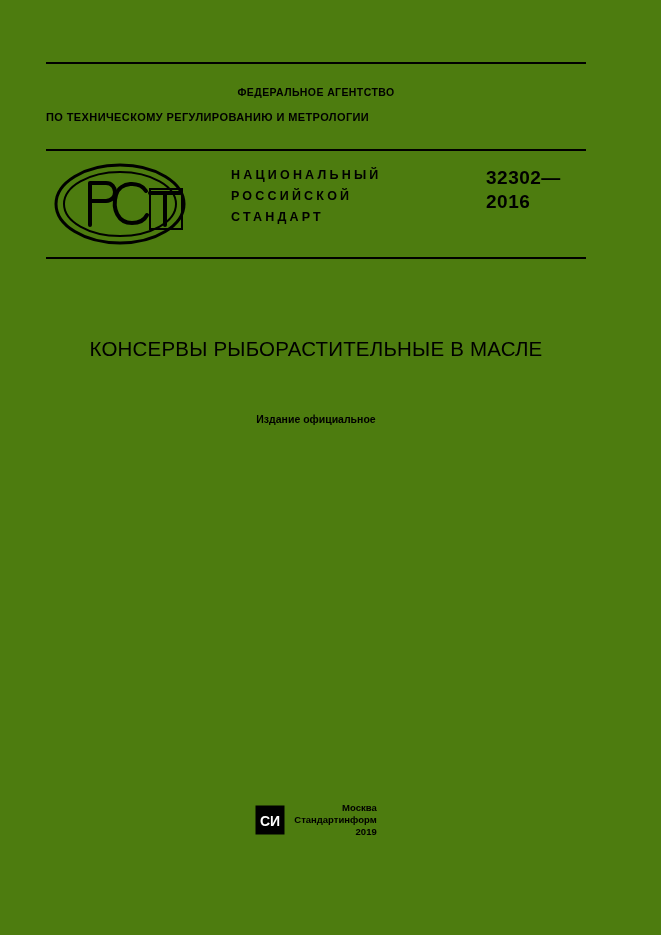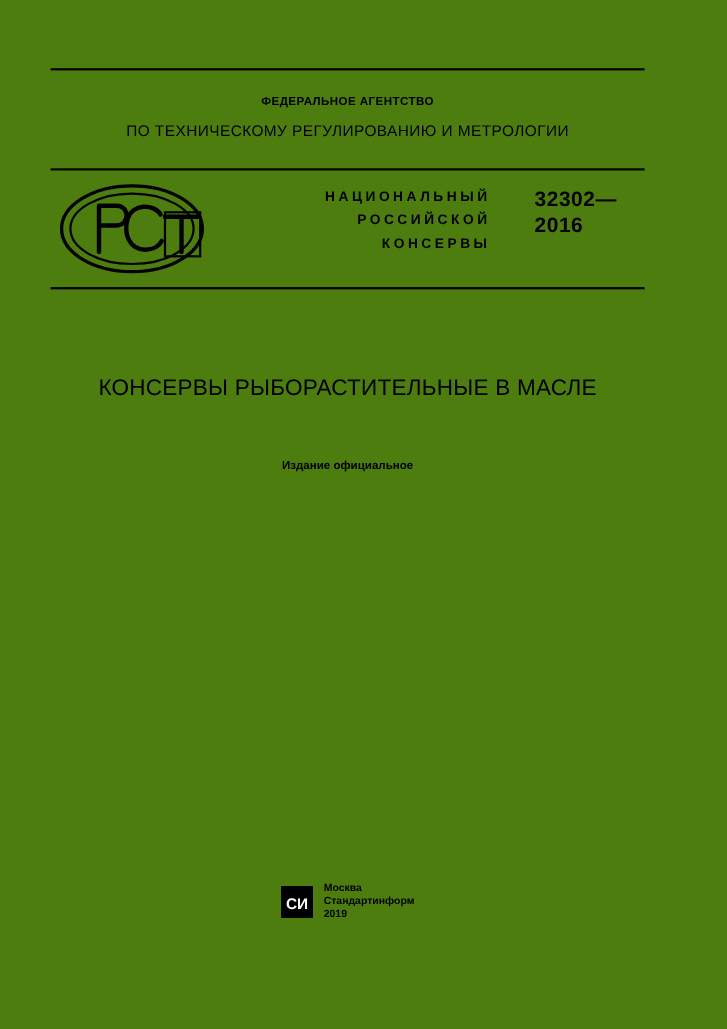--- a/index.html
+++ b/index.html
@@ -29,23 +29,22 @@
     width: 540px;
   }
   .agency {
     text-align: center;
     font-size: 10.5px;
     font-weight: bold;
     letter-spacing: 0.4px;
     margin-top: 22px;
   }
   .agency-2 {
-    text-align: center;
-    font-size: 14px;
-    font-weight: normal;
+    font-size: 11px;
+    font-weight: bold;
     letter-spacing: 0.4px;
     margin-top: 13px;
   }
   .rule {
     width: 540px;
     height: 2px;
     background: #000;
   }
   .rule-top { margin-top: 0; }
   .header-band {
@@ -61,21 +60,21 @@
     left: 8px;
     top: 14px;
     width: 132px;
     height: 82px;
   }
   .std-title {
     position: absolute;
     left: 185px;
     top: 16px;
     width: 215px;
-    text-align: right;
+    text-align: left;
     font-size: 12.5px;
     font-weight: bold;
     letter-spacing: 3.2px;
     line-height: 21px;
   }
   .gost {
     position: absolute;
     left: 440px;
     top: 17px;
     width: 130px;
@@ -117,21 +116,21 @@
     width: 30px;
     height: 30px;
     margin-right: 9px;
     position: relative;
     text-align: right;
   }
   .footer-text {
     font-size: 9.5px;
     font-weight: bold;
     line-height: 12px;
-    text-align: left;
+    text-align: right;
   }
 </style>
 </head>
 <body>
 
 <div class="page">
   <div class="sheet">
 
     <div class="rule rule-top"></div>
 
@@ -151,21 +150,21 @@
           <path d="M92 28 C86 18 66 18 62 32 C58 46 64 60 78 60 C86 60 91 56 93 52" fill="none" stroke="#000" stroke-width="4" stroke-linecap="round"></path>
 
           <path d="M96 30 L126 30 M111 30 L111 62" fill="none" stroke="#000" stroke-width="4" stroke-linecap="round"></path>
           <rect x="96" y="26" width="32" height="40" fill="none" stroke="#000" stroke-width="2"></rect>
         </svg>
       </div>
 
       <div class="std-title">
         <div>НАЦИОНАЛЬНЫЙ</div>
         <div>РОССИЙСКОЙ</div>
-        <div>КОНСЕРВЫ</div>
+        <div>СТАНДАРТ</div>
       </div>
 
       <div class="gost">
         <div>32302—</div>
         <div>2016</div>
       </div>
 
       <div class="rule-bot"></div>
     </div>
 

